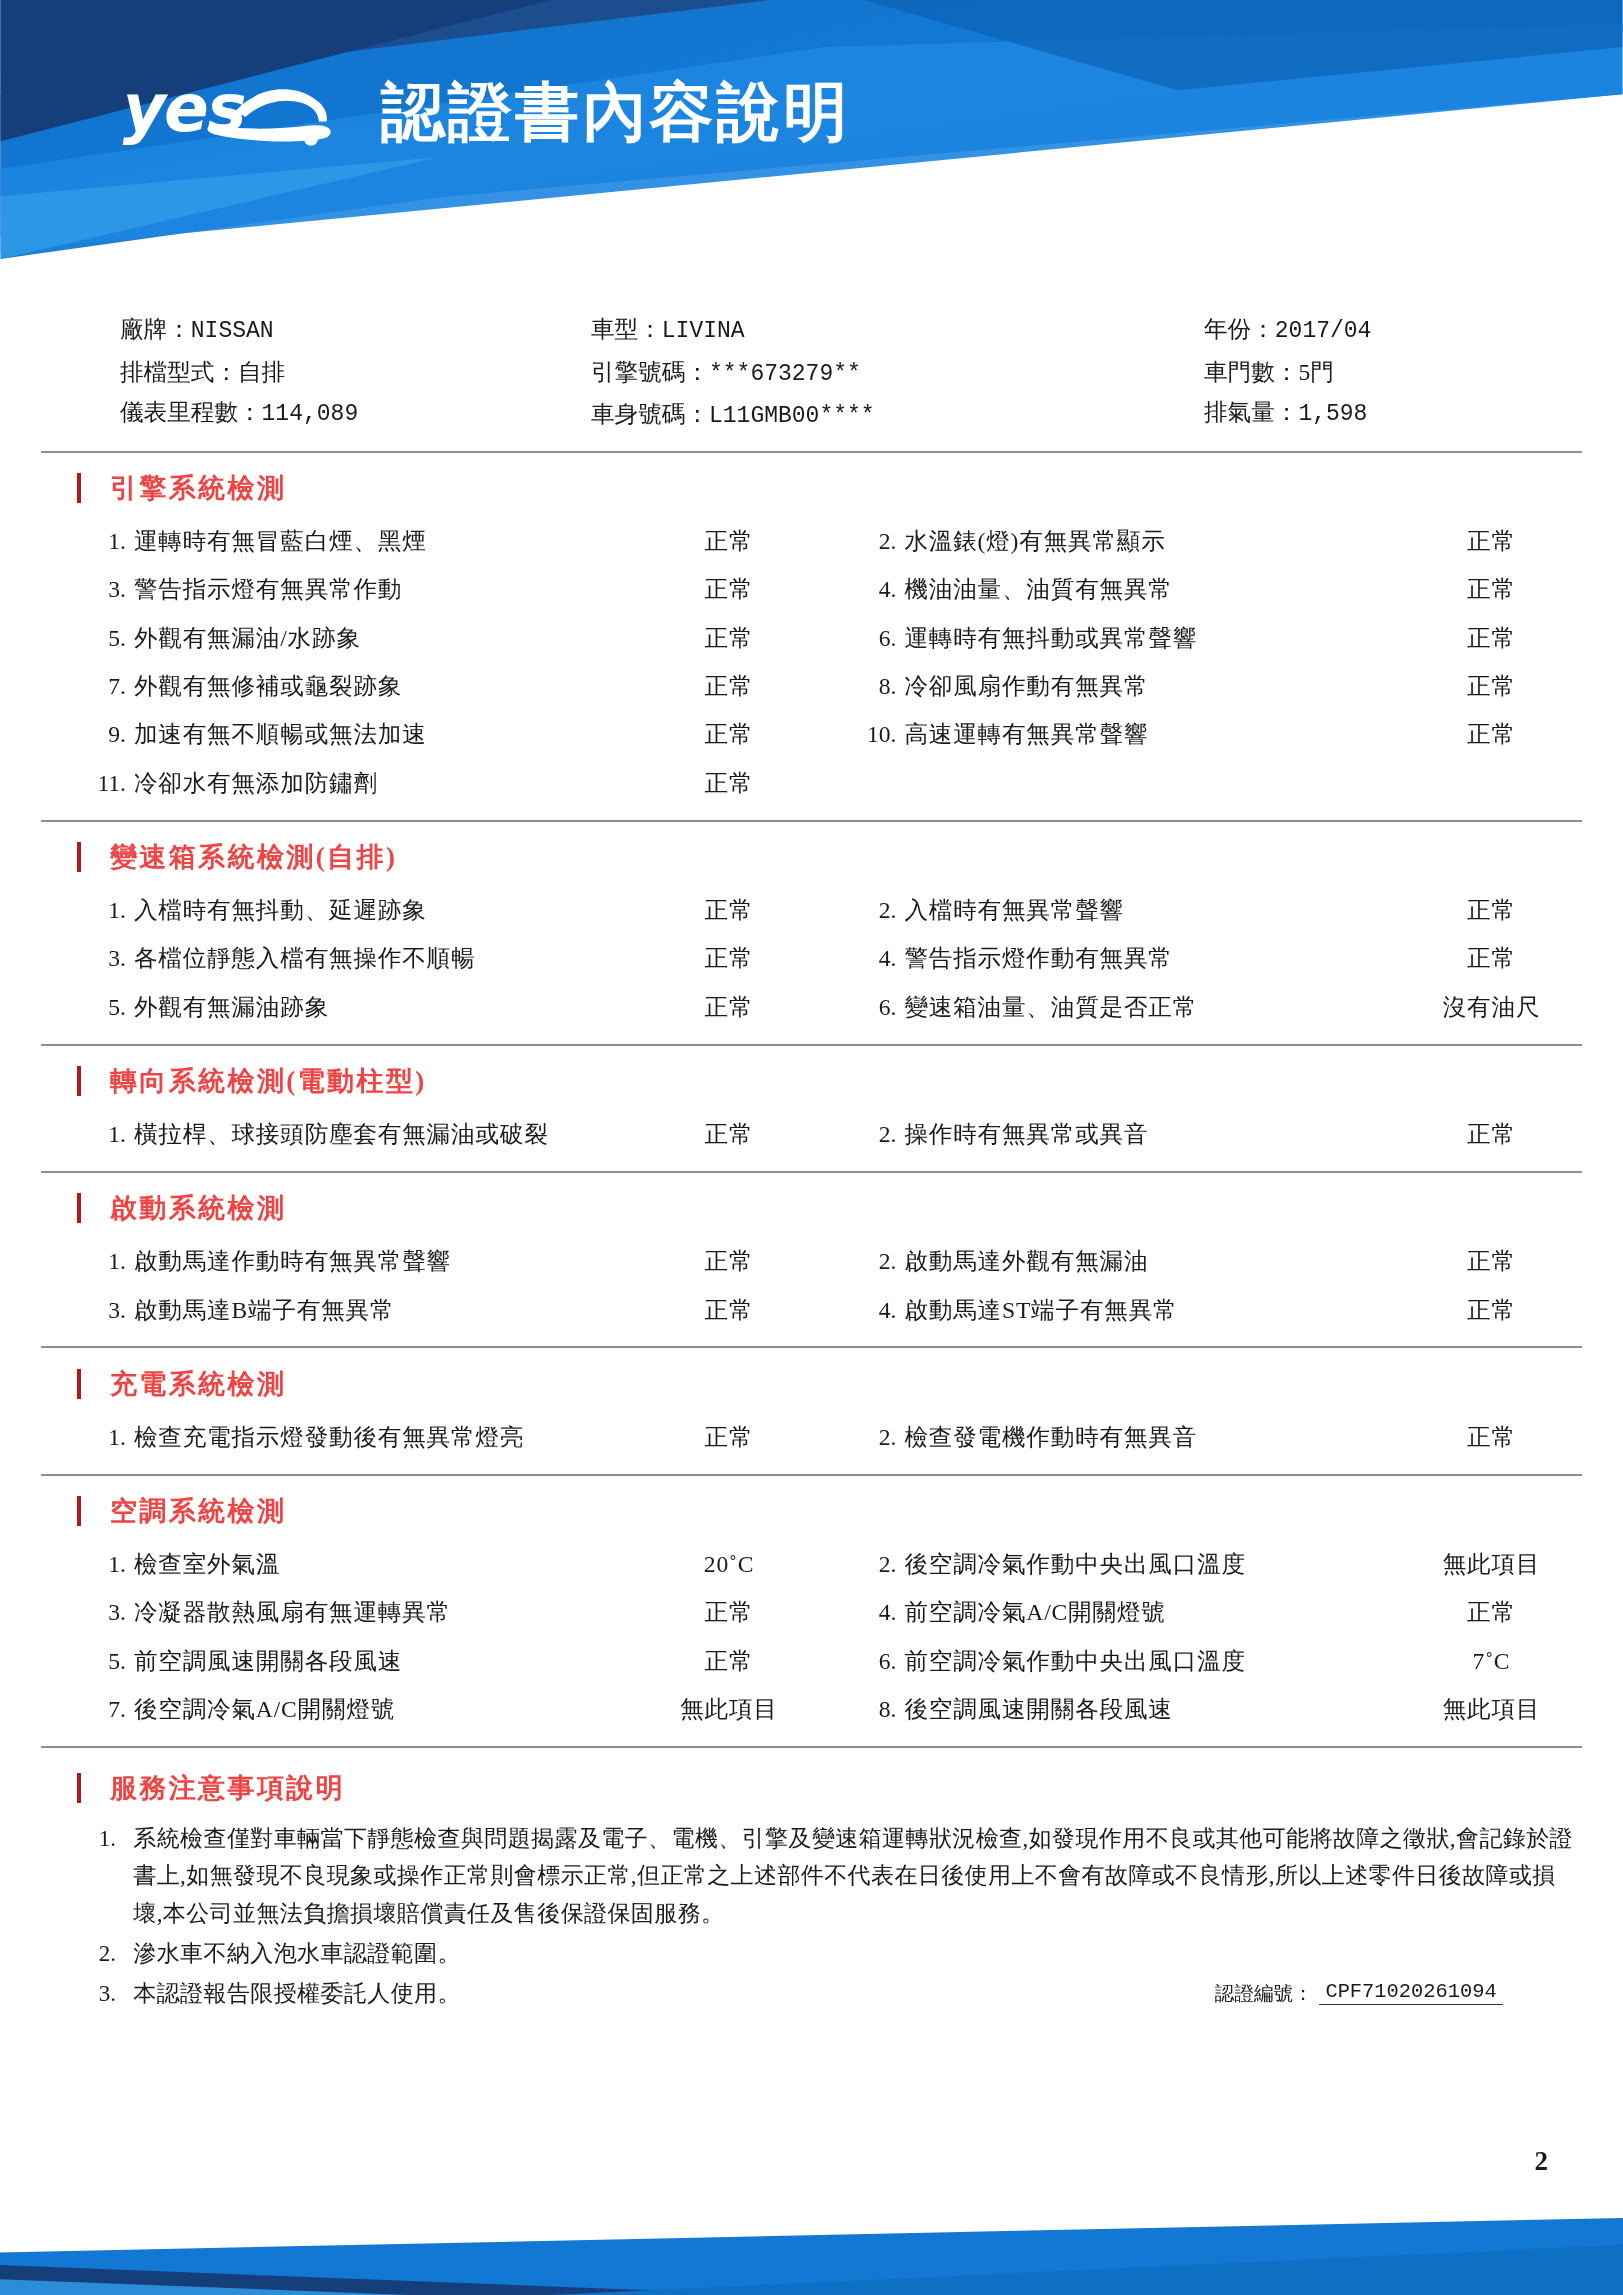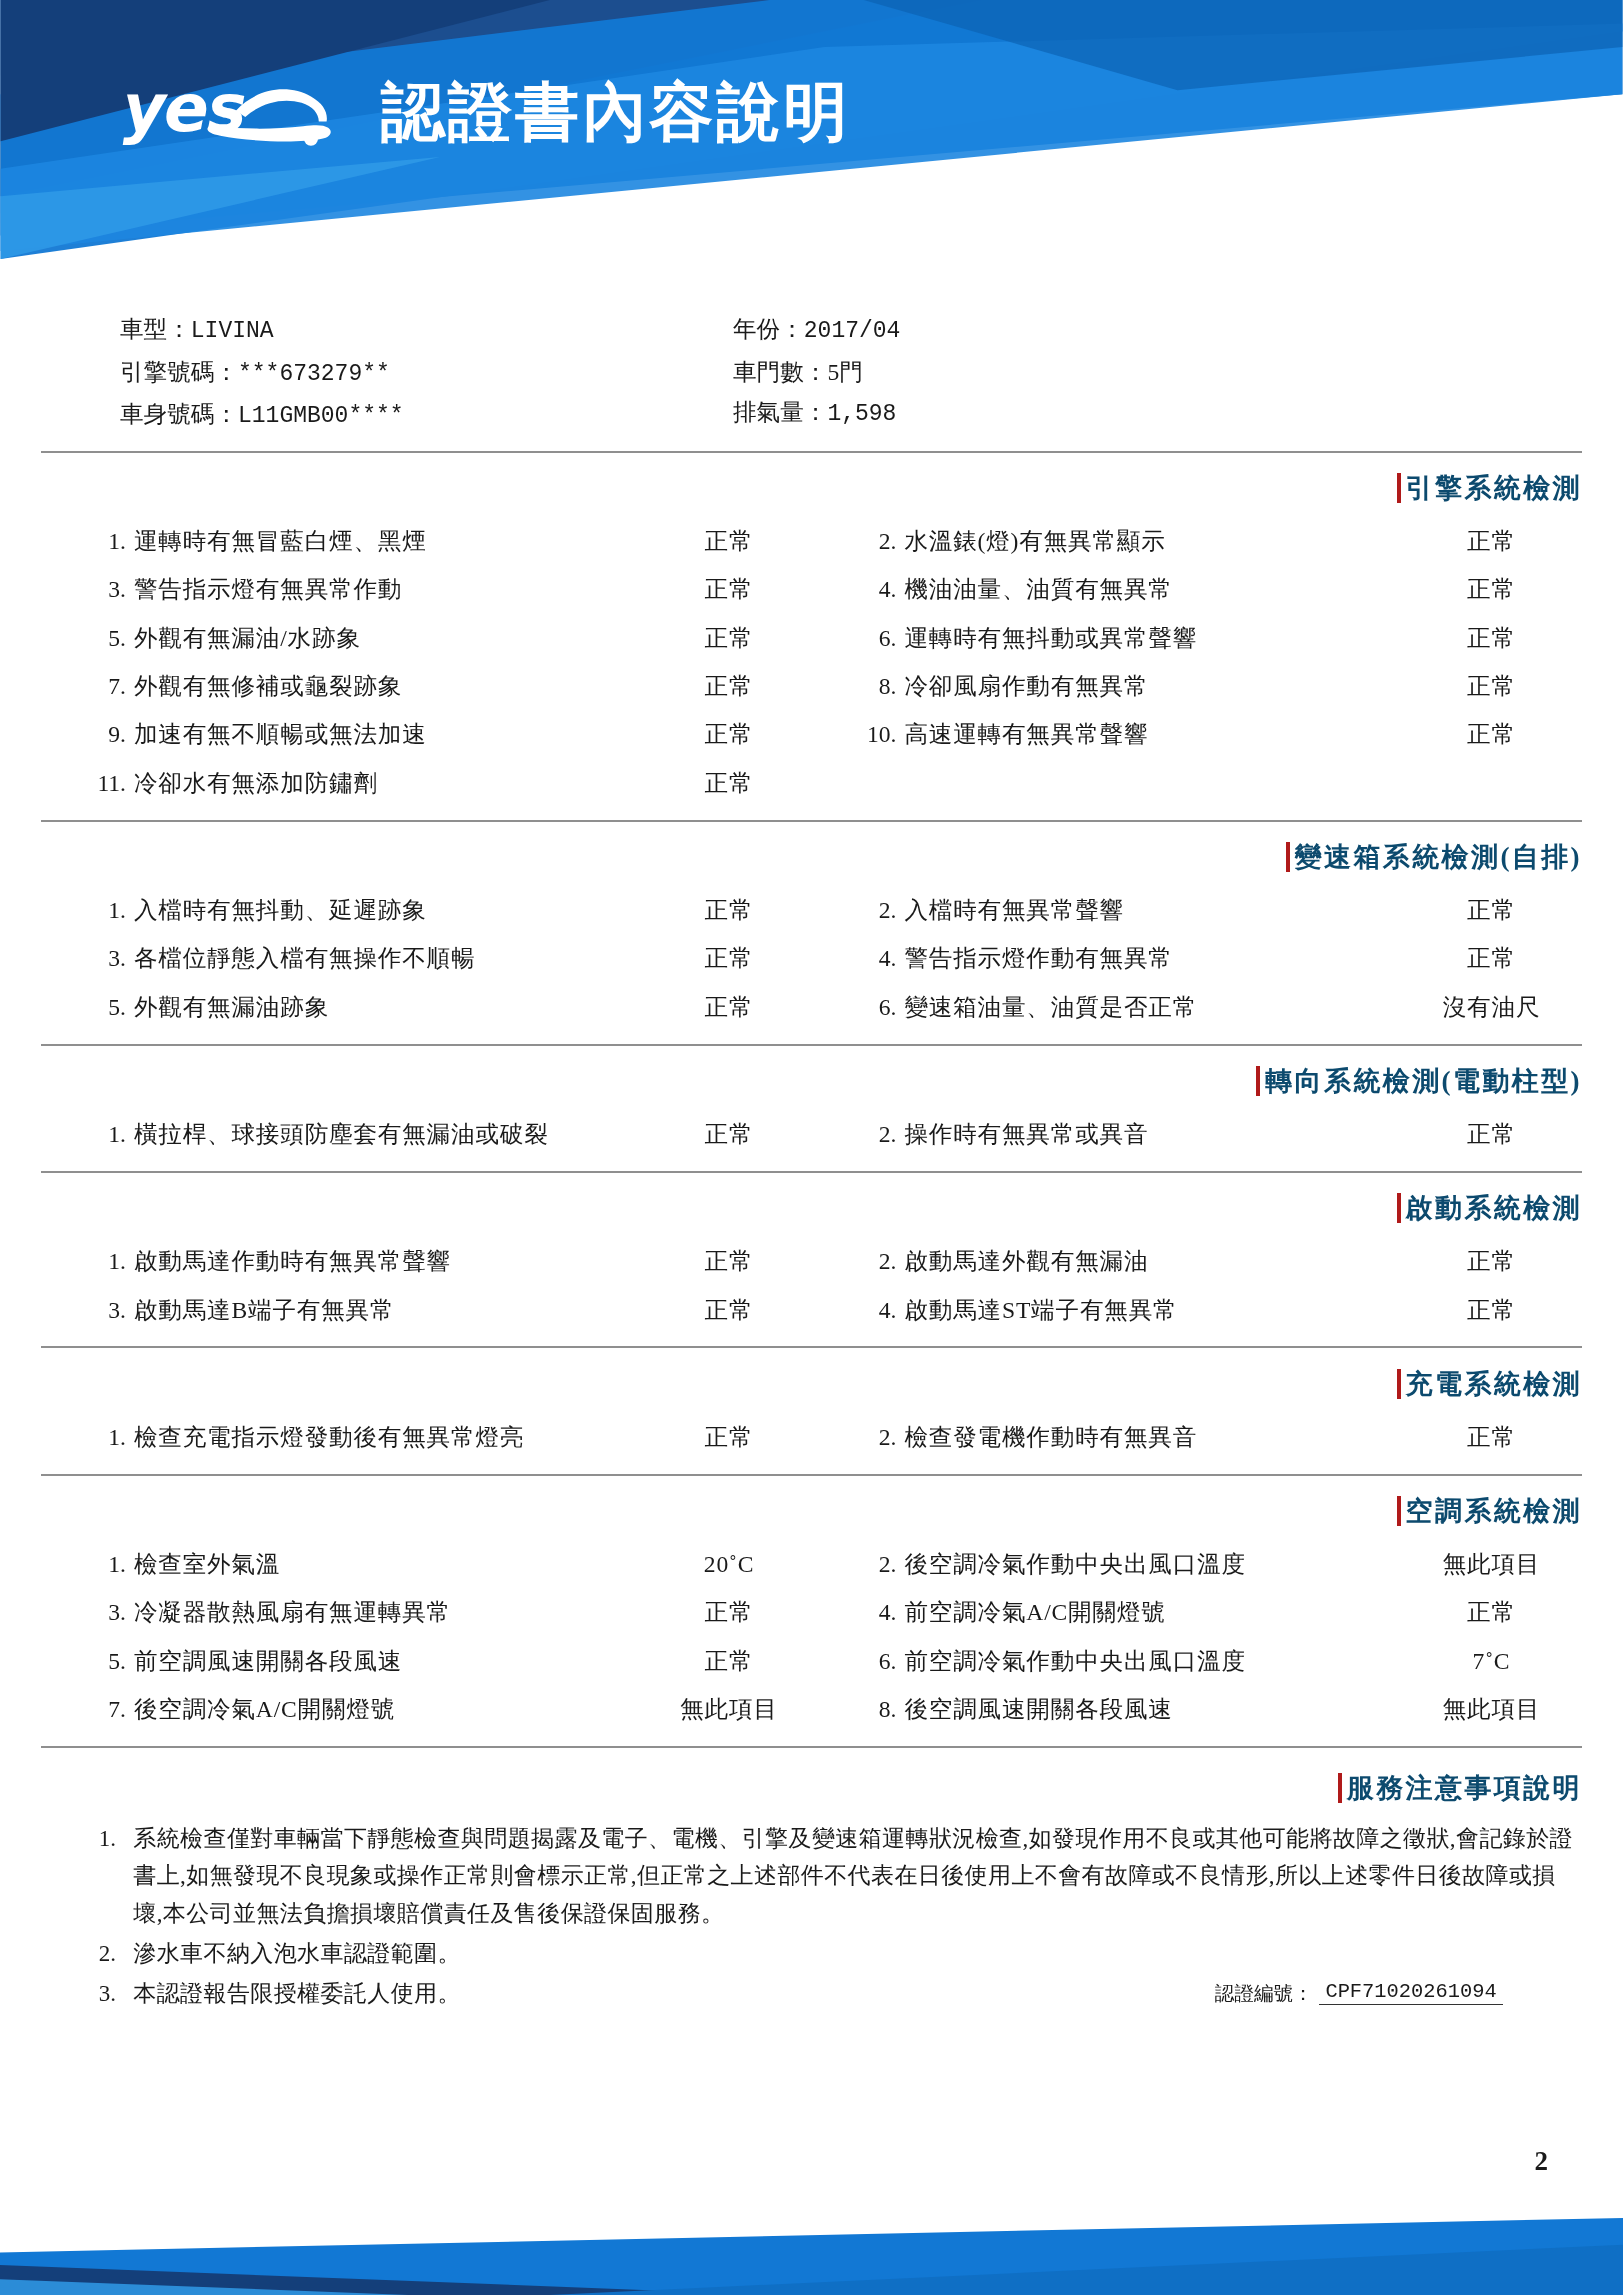--- a/index.html
+++ b/index.html
@@ -99,27 +99,26 @@
   .section {
     margin: 0 41px;
     border-bottom: 2.4px solid #8f8f8f;
     padding-bottom: 12.6px;
   }
   .section:last-of-type { border-bottom: 2.4px solid #8f8f8f; }
 
   .section-title {
     display: flex;
     align-items: center;
-    gap: 5px;
+    gap: 29px;
     padding: 17.3px 0 6.3px 36px;
     font-size: 27px;
     font-weight: bold;
-    color: #0c4a6e;
+    color: #ef4444;
     letter-spacing: 2.4px;
-    justify-content: flex-end;
   }
   .title-bar {
     display: inline-block;
     width: 3.9px;
     height: 30px;
     background: #b01a1a;
   }
 
   .items {
     display: flex;
@@ -242,20 +241,25 @@
           <circle cx="246" cy="88" r="9" fill="#ffffff"></circle>
         </svg>
       </div>
       <div class="header-title">認證書內容說明</div>
     </div>
   </div>
 
   <div class="content">
 
     <div class="vehicle-info">
+      <div class="vi-col c1">
+        <div class="vi-row"><span>廠牌：</span><span class="mono">NISSAN</span></div>
+        <div class="vi-row"><span>排檔型式：</span><span>自排</span></div>
+        <div class="vi-row"><span>儀表里程數：</span><span class="mono">114,089</span></div>
+      </div>
       <div class="vi-col c2">
         <div class="vi-row"><span>車型：</span><span class="mono">LIVINA</span></div>
         <div class="vi-row"><span>引擎號碼：</span><span class="mono">***673279**</span></div>
         <div class="vi-row"><span>車身號碼：</span><span class="mono">L11GMB00****</span></div>
       </div>
       <div class="vi-col c3">
         <div class="vi-row"><span>年份：</span><span class="mono">2017/04</span></div>
         <div class="vi-row"><span>車門數：</span><span>5門</span></div>
         <div class="vi-row"><span>排氣量：</span><span class="mono">1,598</span></div>
       </div>

